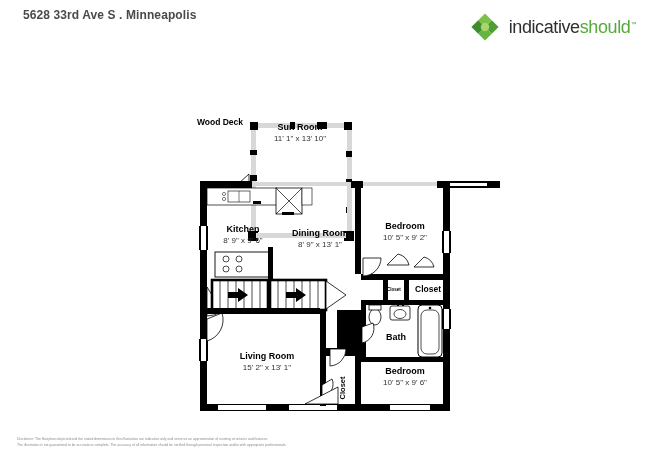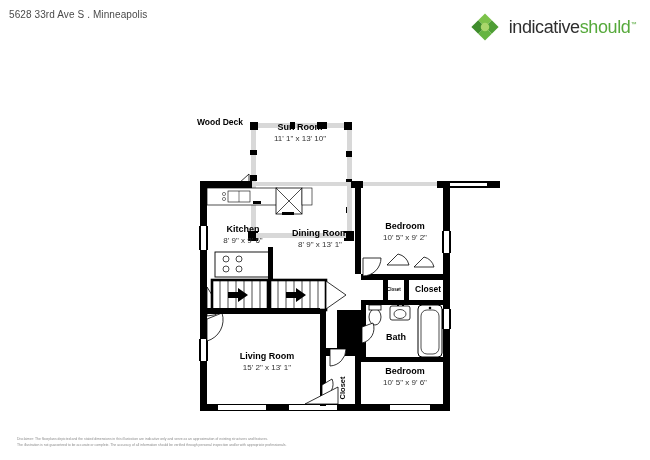--- a/index.html
+++ b/index.html
@@ -11,26 +11,27 @@
     width: 650px;
     height: 460px;
     position: relative;
     font-family: "Liberation Sans", sans-serif;
     overflow: hidden;
   }
 
   
   #header-address {
     position: absolute;
-    left: 9px;
+    left: 23px;
     top: 8px;
-    font-size: 10px;
+    font-size: 12px;
     color: #4a4a4a;
     line-height: 14px;
     letter-spacing: 0.1px;
+    font-weight: bold;
   }
   #header-address .addr-line { display: block; }
 
   #brand-logo {
     position: absolute;
     right: 14px;
     top: 10px;
     display: flex;
     align-items: center;
     gap: 7px;

